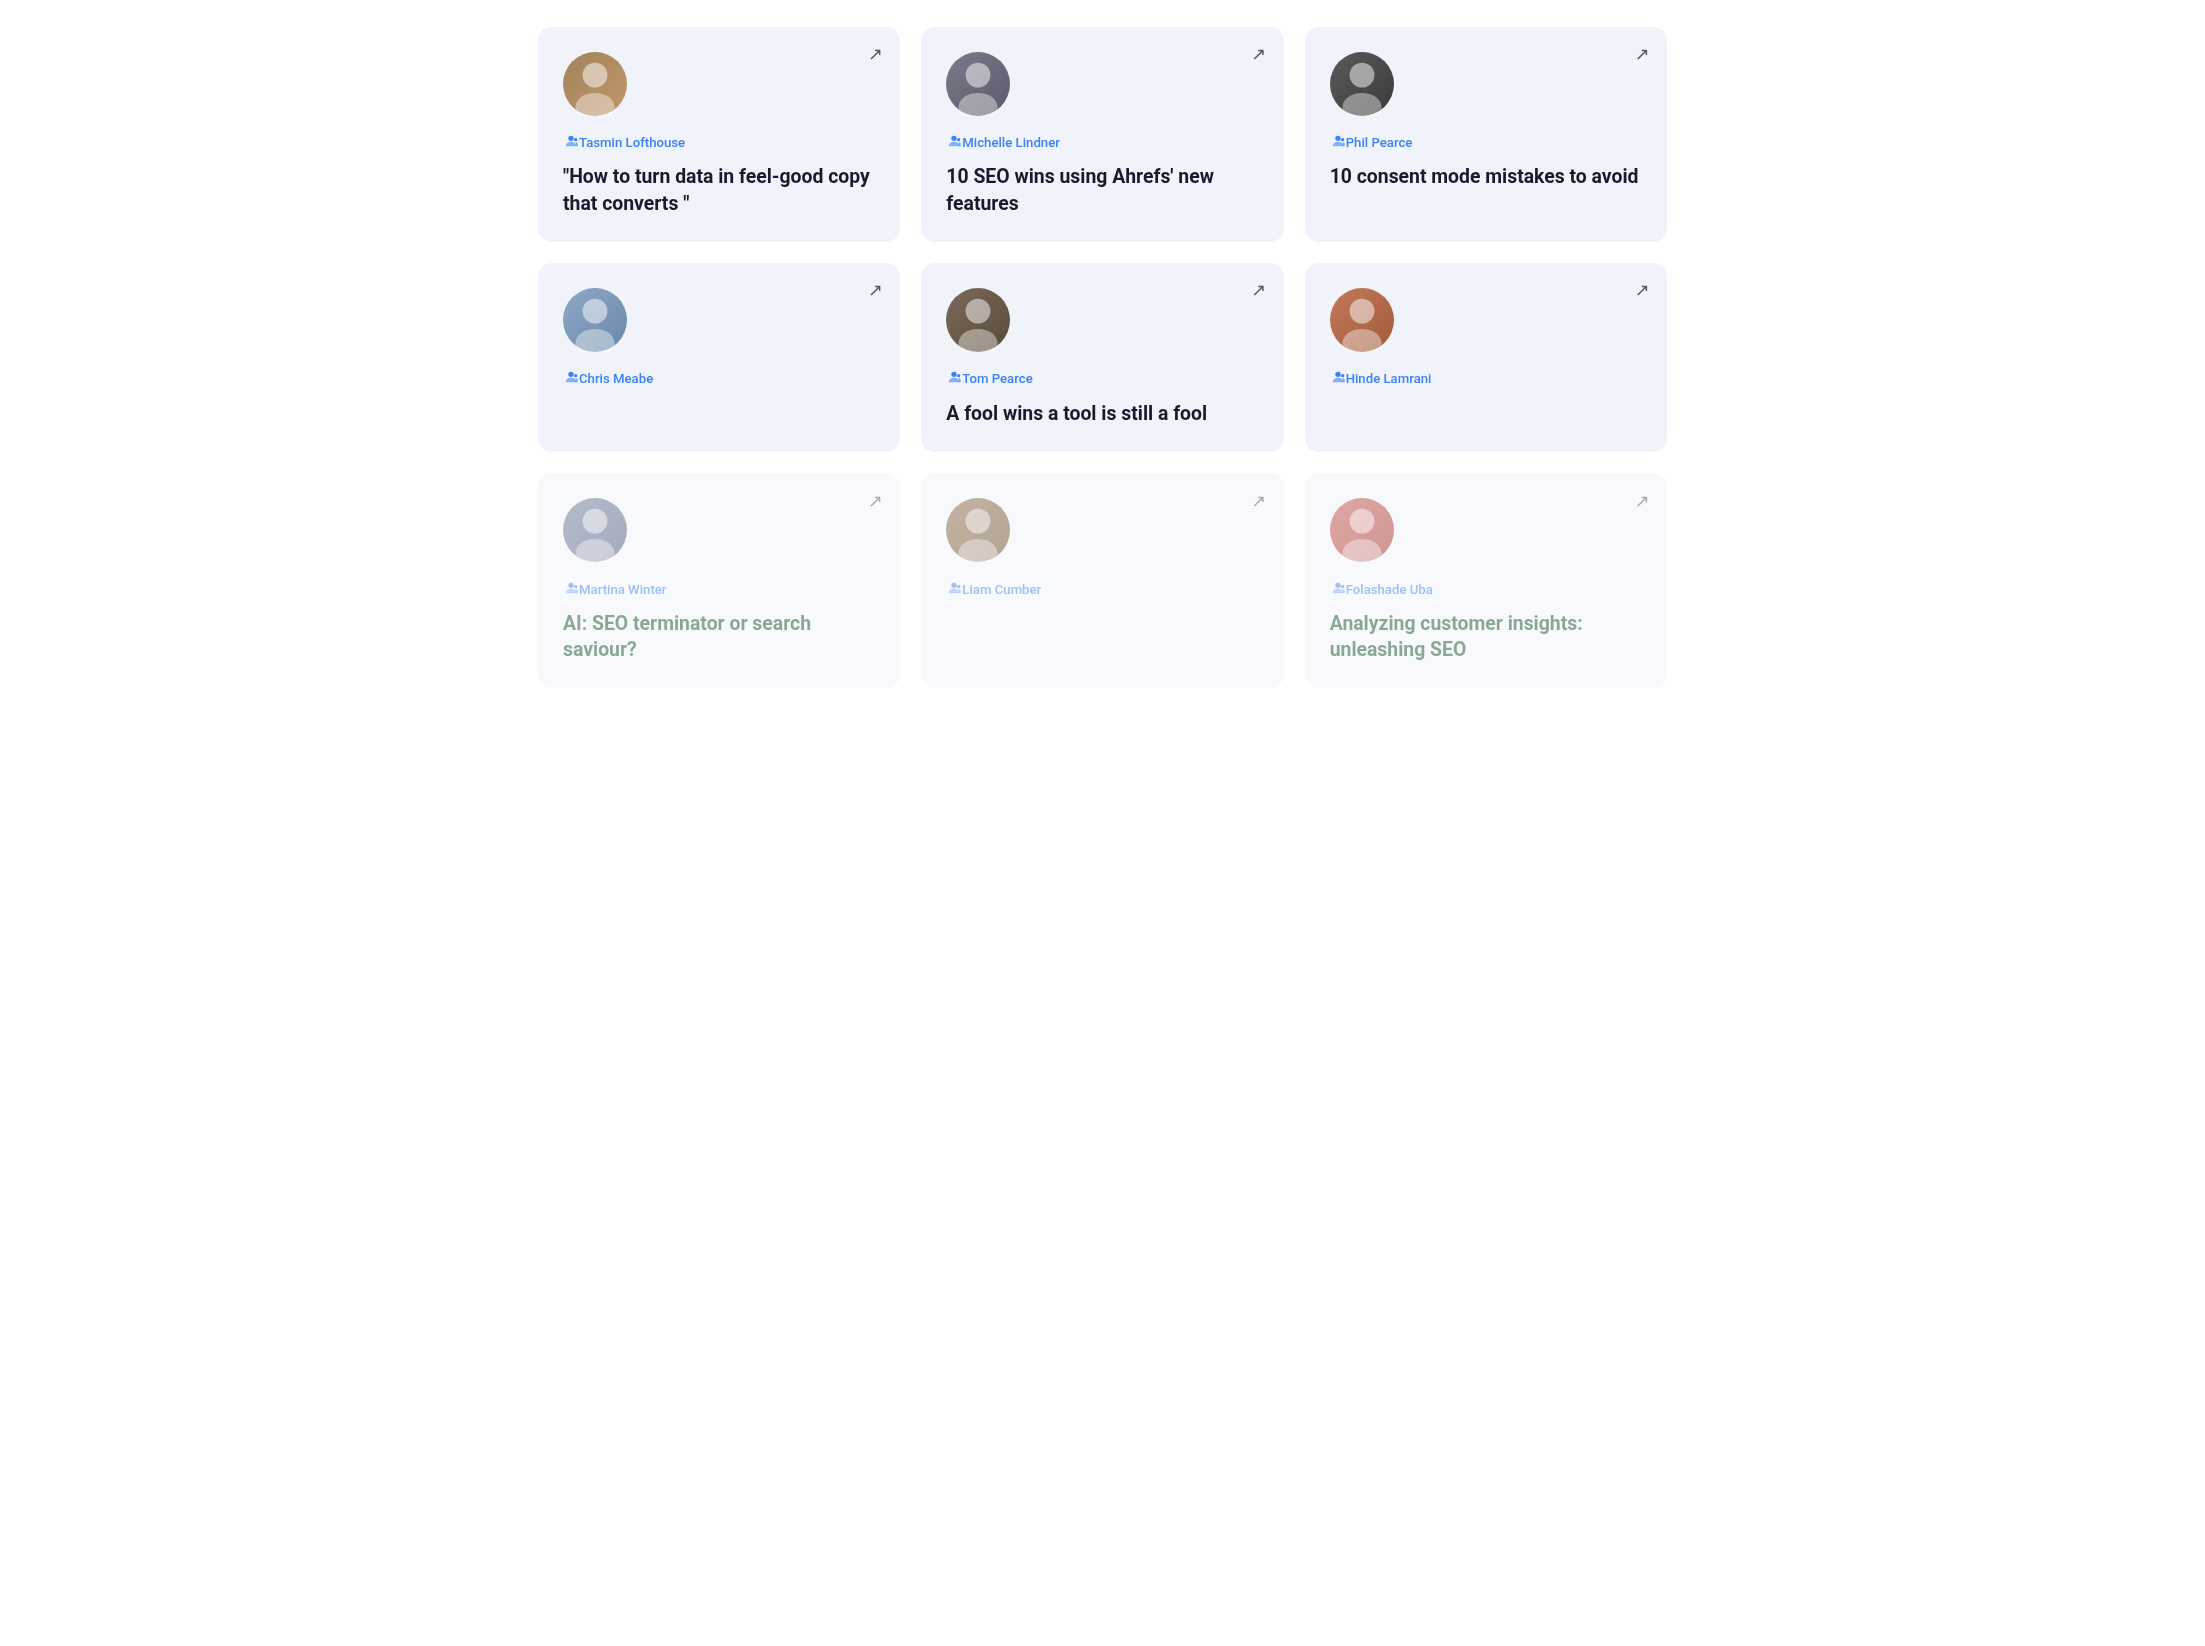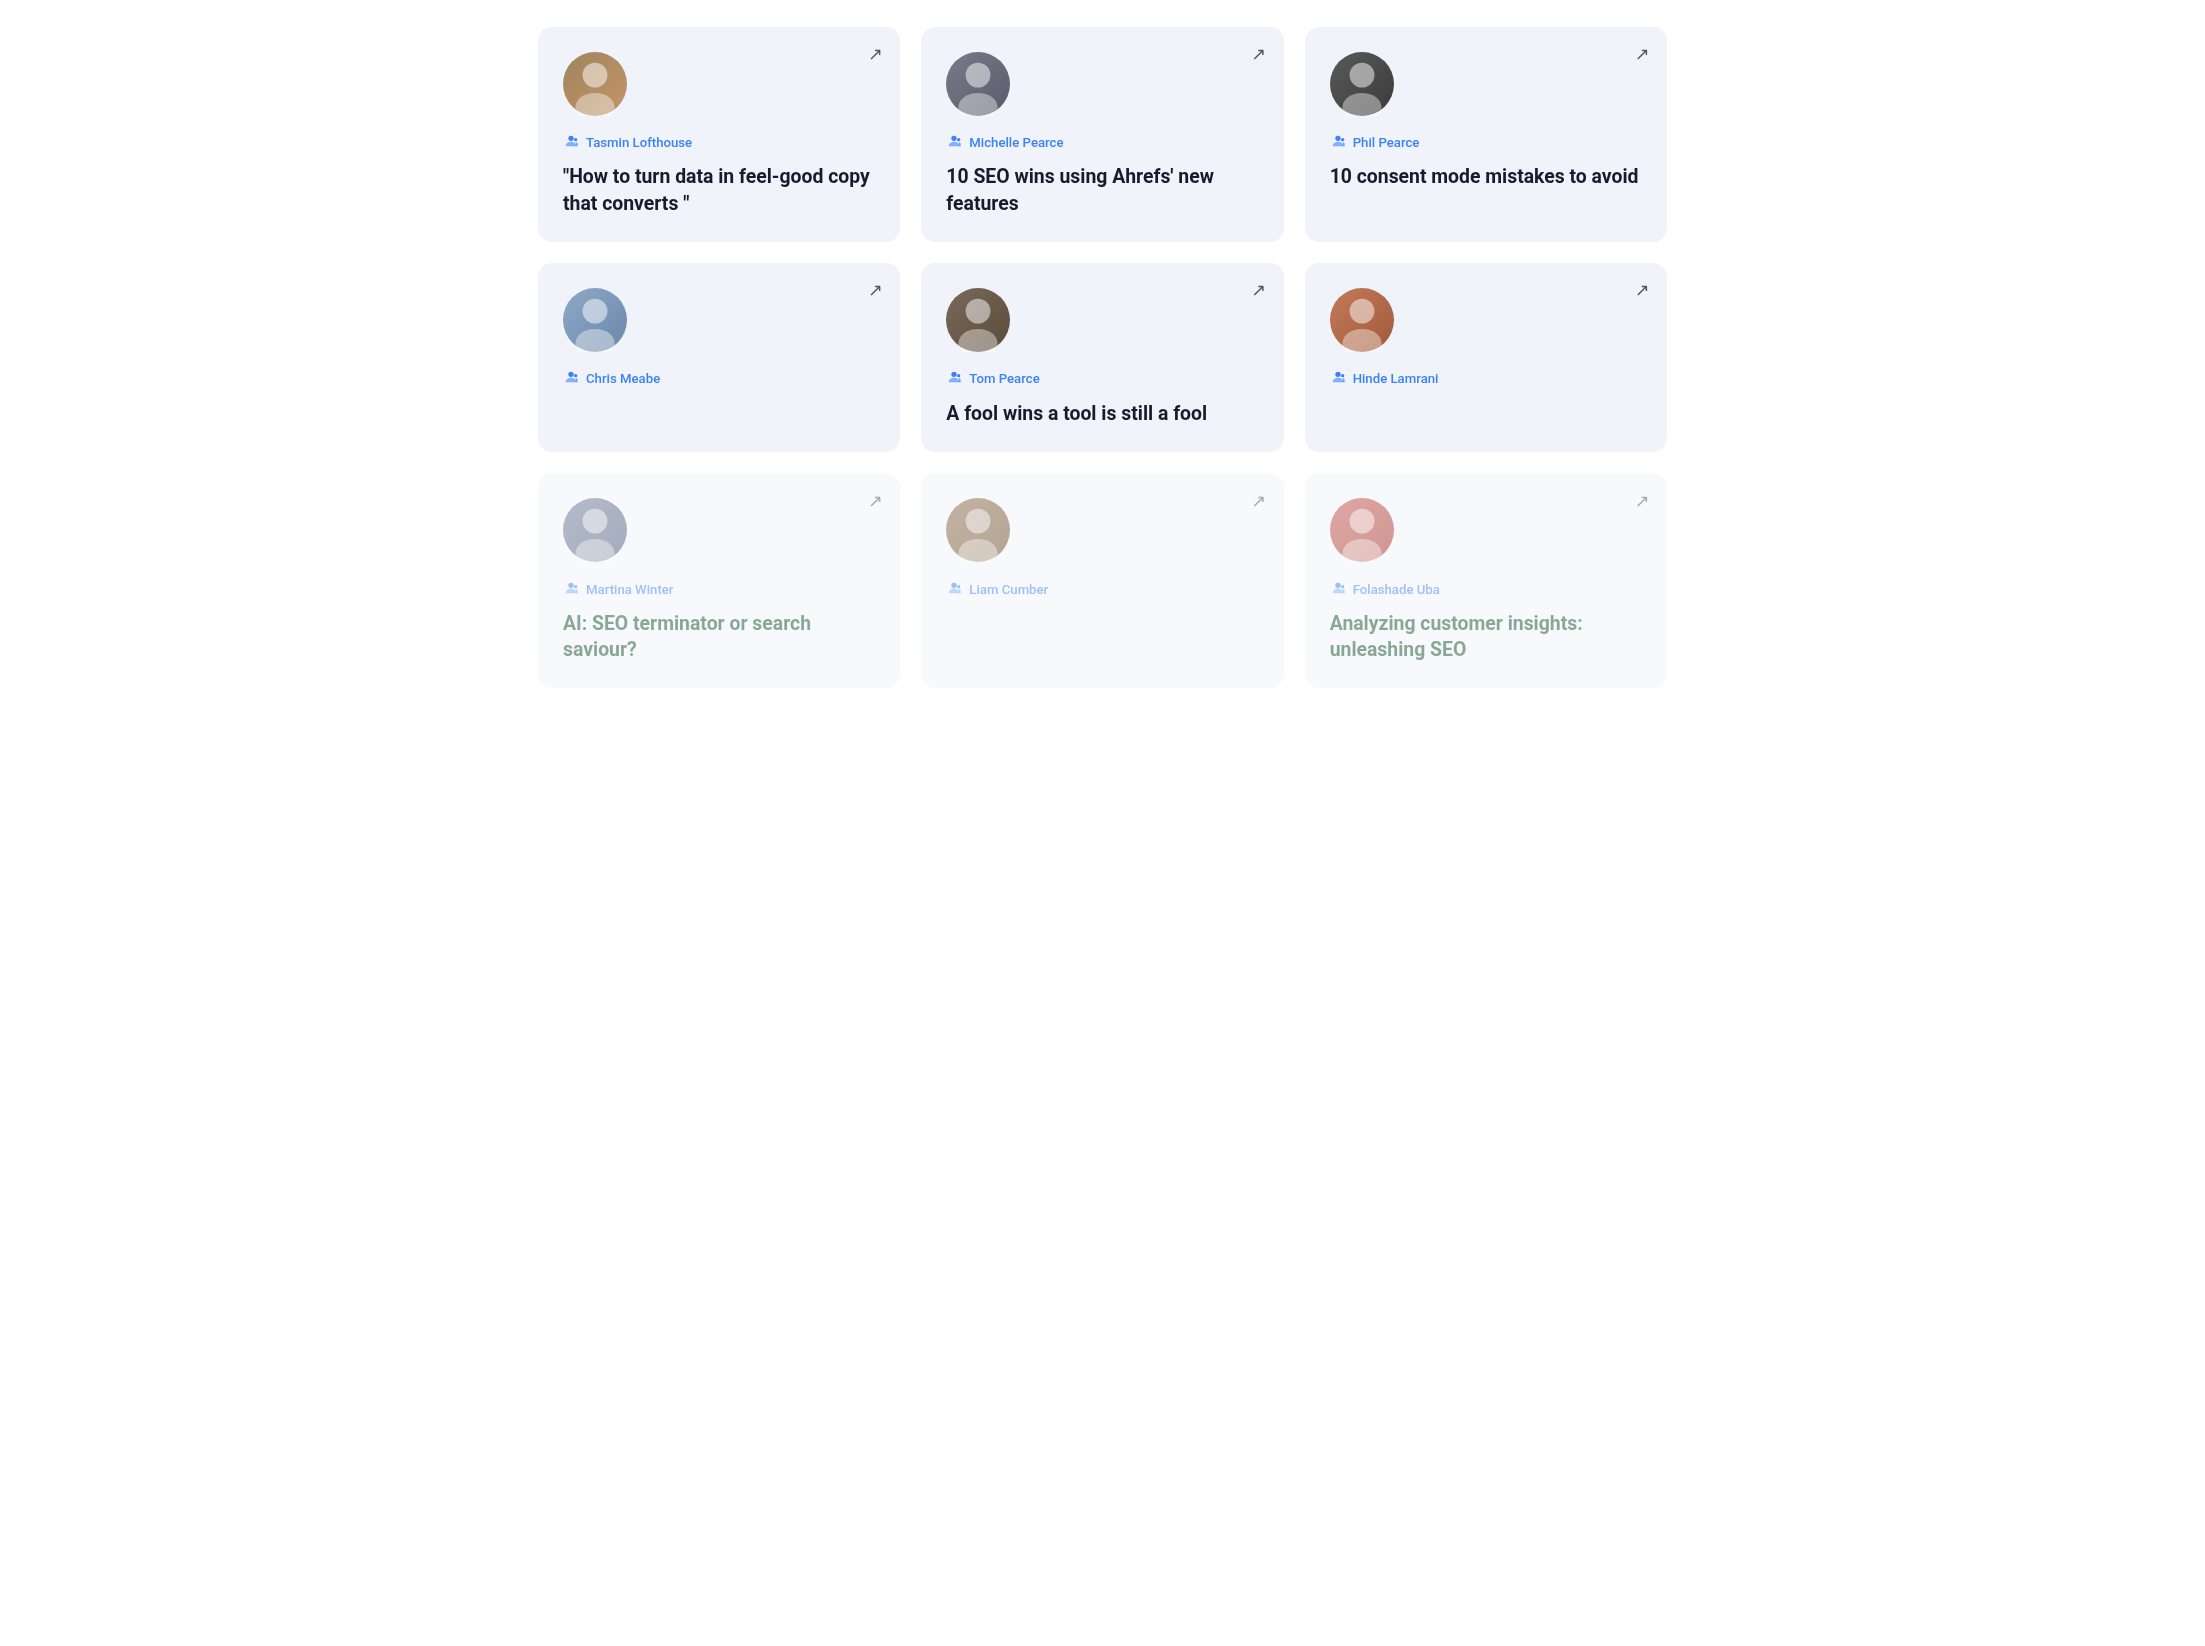--- a/index.html
+++ b/index.html
@@ -64,21 +64,21 @@
     .avatar-chris { background: linear-gradient(135deg, #8fa8c8, #6a88a8); }
     .avatar-tom { background: linear-gradient(135deg, #7a6a5a, #5a4a3a); }
     .avatar-hinde { background: linear-gradient(135deg, #c47a5a, #a05a3a); }
     .avatar-martina { background: linear-gradient(135deg, #6a7a9a, #4a5a7a); }
     .avatar-liam { background: linear-gradient(135deg, #8a6a4a, #6a4a2a); }
     .avatar-folashade { background: linear-gradient(135deg, #c0504a, #a0302a); }
 
     .author-row {
       display: flex;
       align-items: center;
-      gap: 7px;
+      gap: 0;
       margin-bottom: 12.4px;
     }
 
     .author-name {
       color: #3b82f6;
       font-size: 13.2px;
       font-weight: 500;
     }
 
     .card-title {
@@ -123,21 +123,21 @@
       <ellipse cx="36" cy="62" rx="22" ry="16" fill="rgba(255,255,255,0.4)"></ellipse>
     </svg>
       </div>
       <div class="author-row">
         <span><svg width="16" height="16" viewBox="0 0 24 24" fill="#3b82f6" xmlns="http://www.w3.org/2000/svg">
       <circle cx="12" cy="8" r="4"></circle>
       <path d="M4 20c0-4 3.6-7 8-7s8 3 8 7" opacity="0.6"></path>
       <path d="M19 14c1.5 0 3 .8 3 2.5V20h-3" fill="#3b82f6" opacity="0.7"></path>
       <circle cx="19" cy="10" r="2.5"></circle>
     </svg></span>
-        <span class="author-name">Michelle Pearce</span>
+        <span class="author-name">Michelle Lindner</span>
       </div>
       <div class="card-title">10 SEO wins using Ahrefs' new features</div>
     </div>
     <div class="card">
       <span class="card-link-icon">↗</span>
       <div class="avatar-placeholder avatar-phil">
         <svg width="64" height="64" viewBox="0 0 72 72" xmlns="http://www.w3.org/2000/svg">
       <circle cx="36" cy="26" r="14" fill="rgba(255,255,255,0.5)"></circle>
       <ellipse cx="36" cy="62" rx="22" ry="16" fill="rgba(255,255,255,0.4)"></ellipse>
     </svg>

